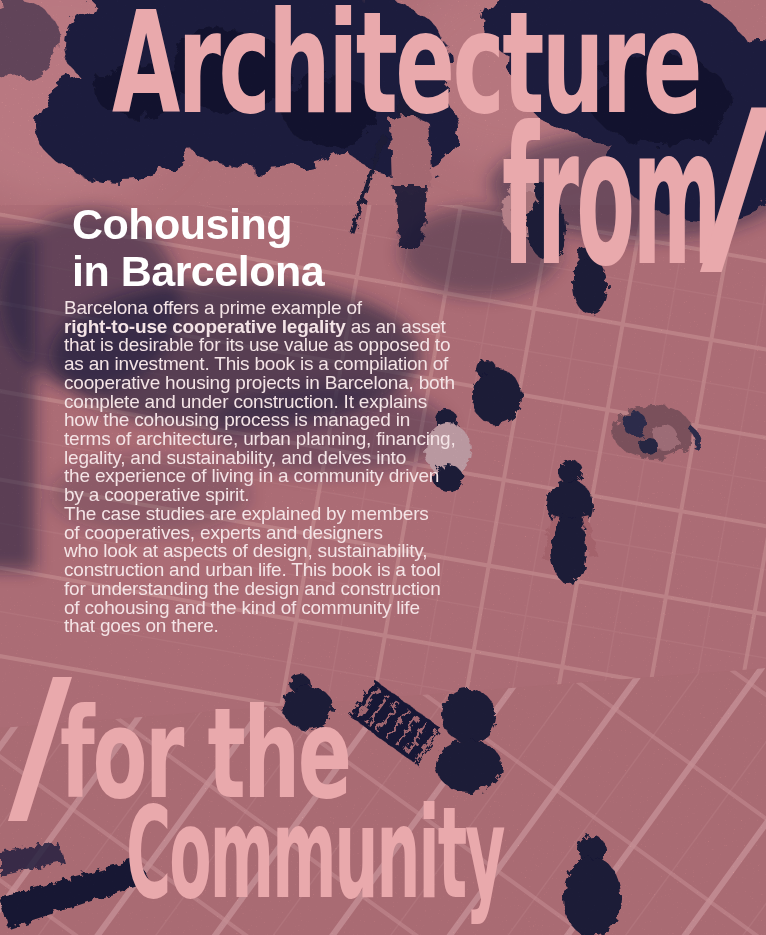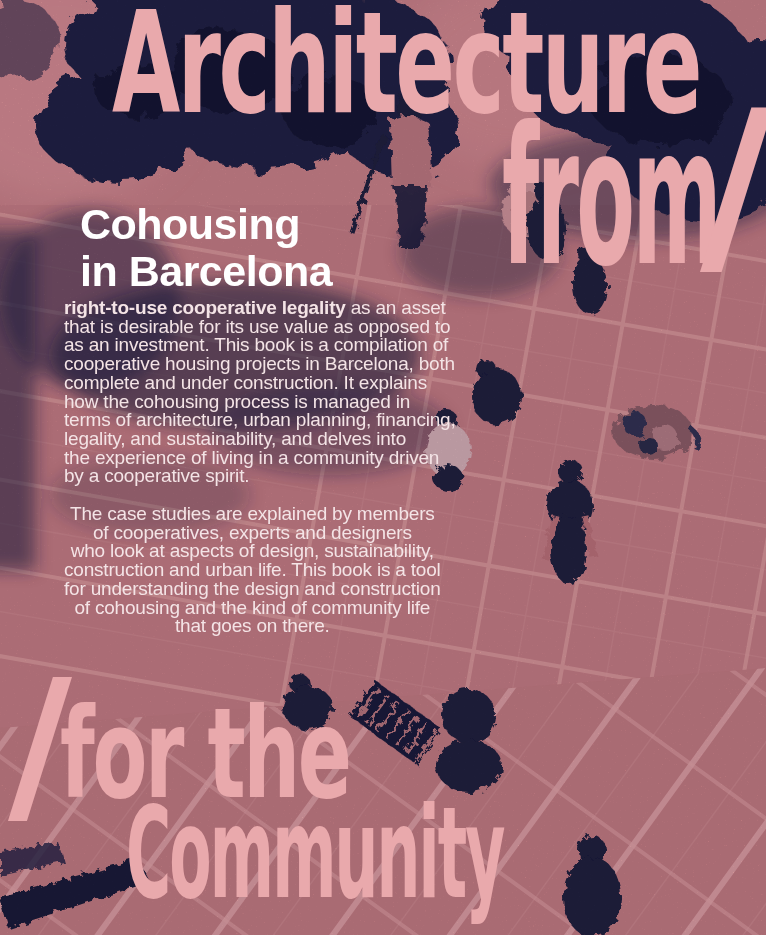--- a/index.html
+++ b/index.html
@@ -17,30 +17,30 @@
   .w-architecture{left:112px;top:-6px;font-size:140px;transform:scale(0.63,1);}
   .w-from{left:502px;top:103px;font-size:190px;transform:scale(0.45,1);}
   .w-forthe{left:60px;top:691px;font-size:125px;transform:scale(0.64,1);}
   .w-community{left:126px;top:790px;font-size:127px;transform:scale(0.485,1);}
   .slash{position:absolute;font-family:"DejaVu Sans",sans-serif;font-weight:bold;
     color:#e9a9ac;line-height:1;z-index:3;}
   .slash-top{left:700px;top:84px;font-size:200px;}
   .slash-bottom{left:8px;top:657px;font-size:175px;}
   
   .title{
-    position:absolute;left:80px;top:201px;z-index:4;
+    position:absolute;left:72px;top:201px;z-index:4;
     font-size:43px;font-weight:bold;color:#ffffff;line-height:47px;
     letter-spacing:-0.5px;white-space:pre-line;
   }
   .body-text{
     position:absolute;left:64px;z-index:4;color:#f4e4e6;
     font-size:19px;line-height:18.7px;letter-spacing:-0.2px;white-space:pre-line;
   }
   .p1{top:299px;}
-  .p2{top:505px;text-align:center;}
+  .p2{top:505px;}
   .editors{top:642px;font-weight:bold;color:#ffffff;line-height:19px;}
   .b{font-weight:bold;}
 </style>
 </head>
 <body>
 
 <div class="cover">
 
   <svg class="photo" width="766" height="935" viewBox="0 0 766 935" aria-hidden="true">
     <defs>
@@ -179,21 +179,22 @@
   <div class="disp w-architecture">Architecture</div>
   <div class="disp w-from">from</div>
   <div class="slash slash-top">/</div>
   <div class="slash slash-bottom">/</div>
   <div class="disp w-forthe">for the</div>
   <div class="disp w-community">Community</div>
 
   <div class="title">Cohousing
 in Barcelona</div>
 
-  <div class="body-text p1"><span class="b">right-to-use cooperative legality</span><span> as an asset
+  <div class="body-text p1"><span>Barcelona offers a prime example of
+</span><span class="b">right-to-use cooperative legality</span><span> as an asset
 that is desirable for its use value as opposed to
 as an investment. This book is a compilation of
 cooperative housing projects in Barcelona, both
 complete and under construction. It explains
 how the cohousing process is managed in
 terms of architecture, urban planning, financing,
 legality, and sustainability, and delves into
 the experience of living in a community driven
 by a cooperative spirit.</span></div>
 

